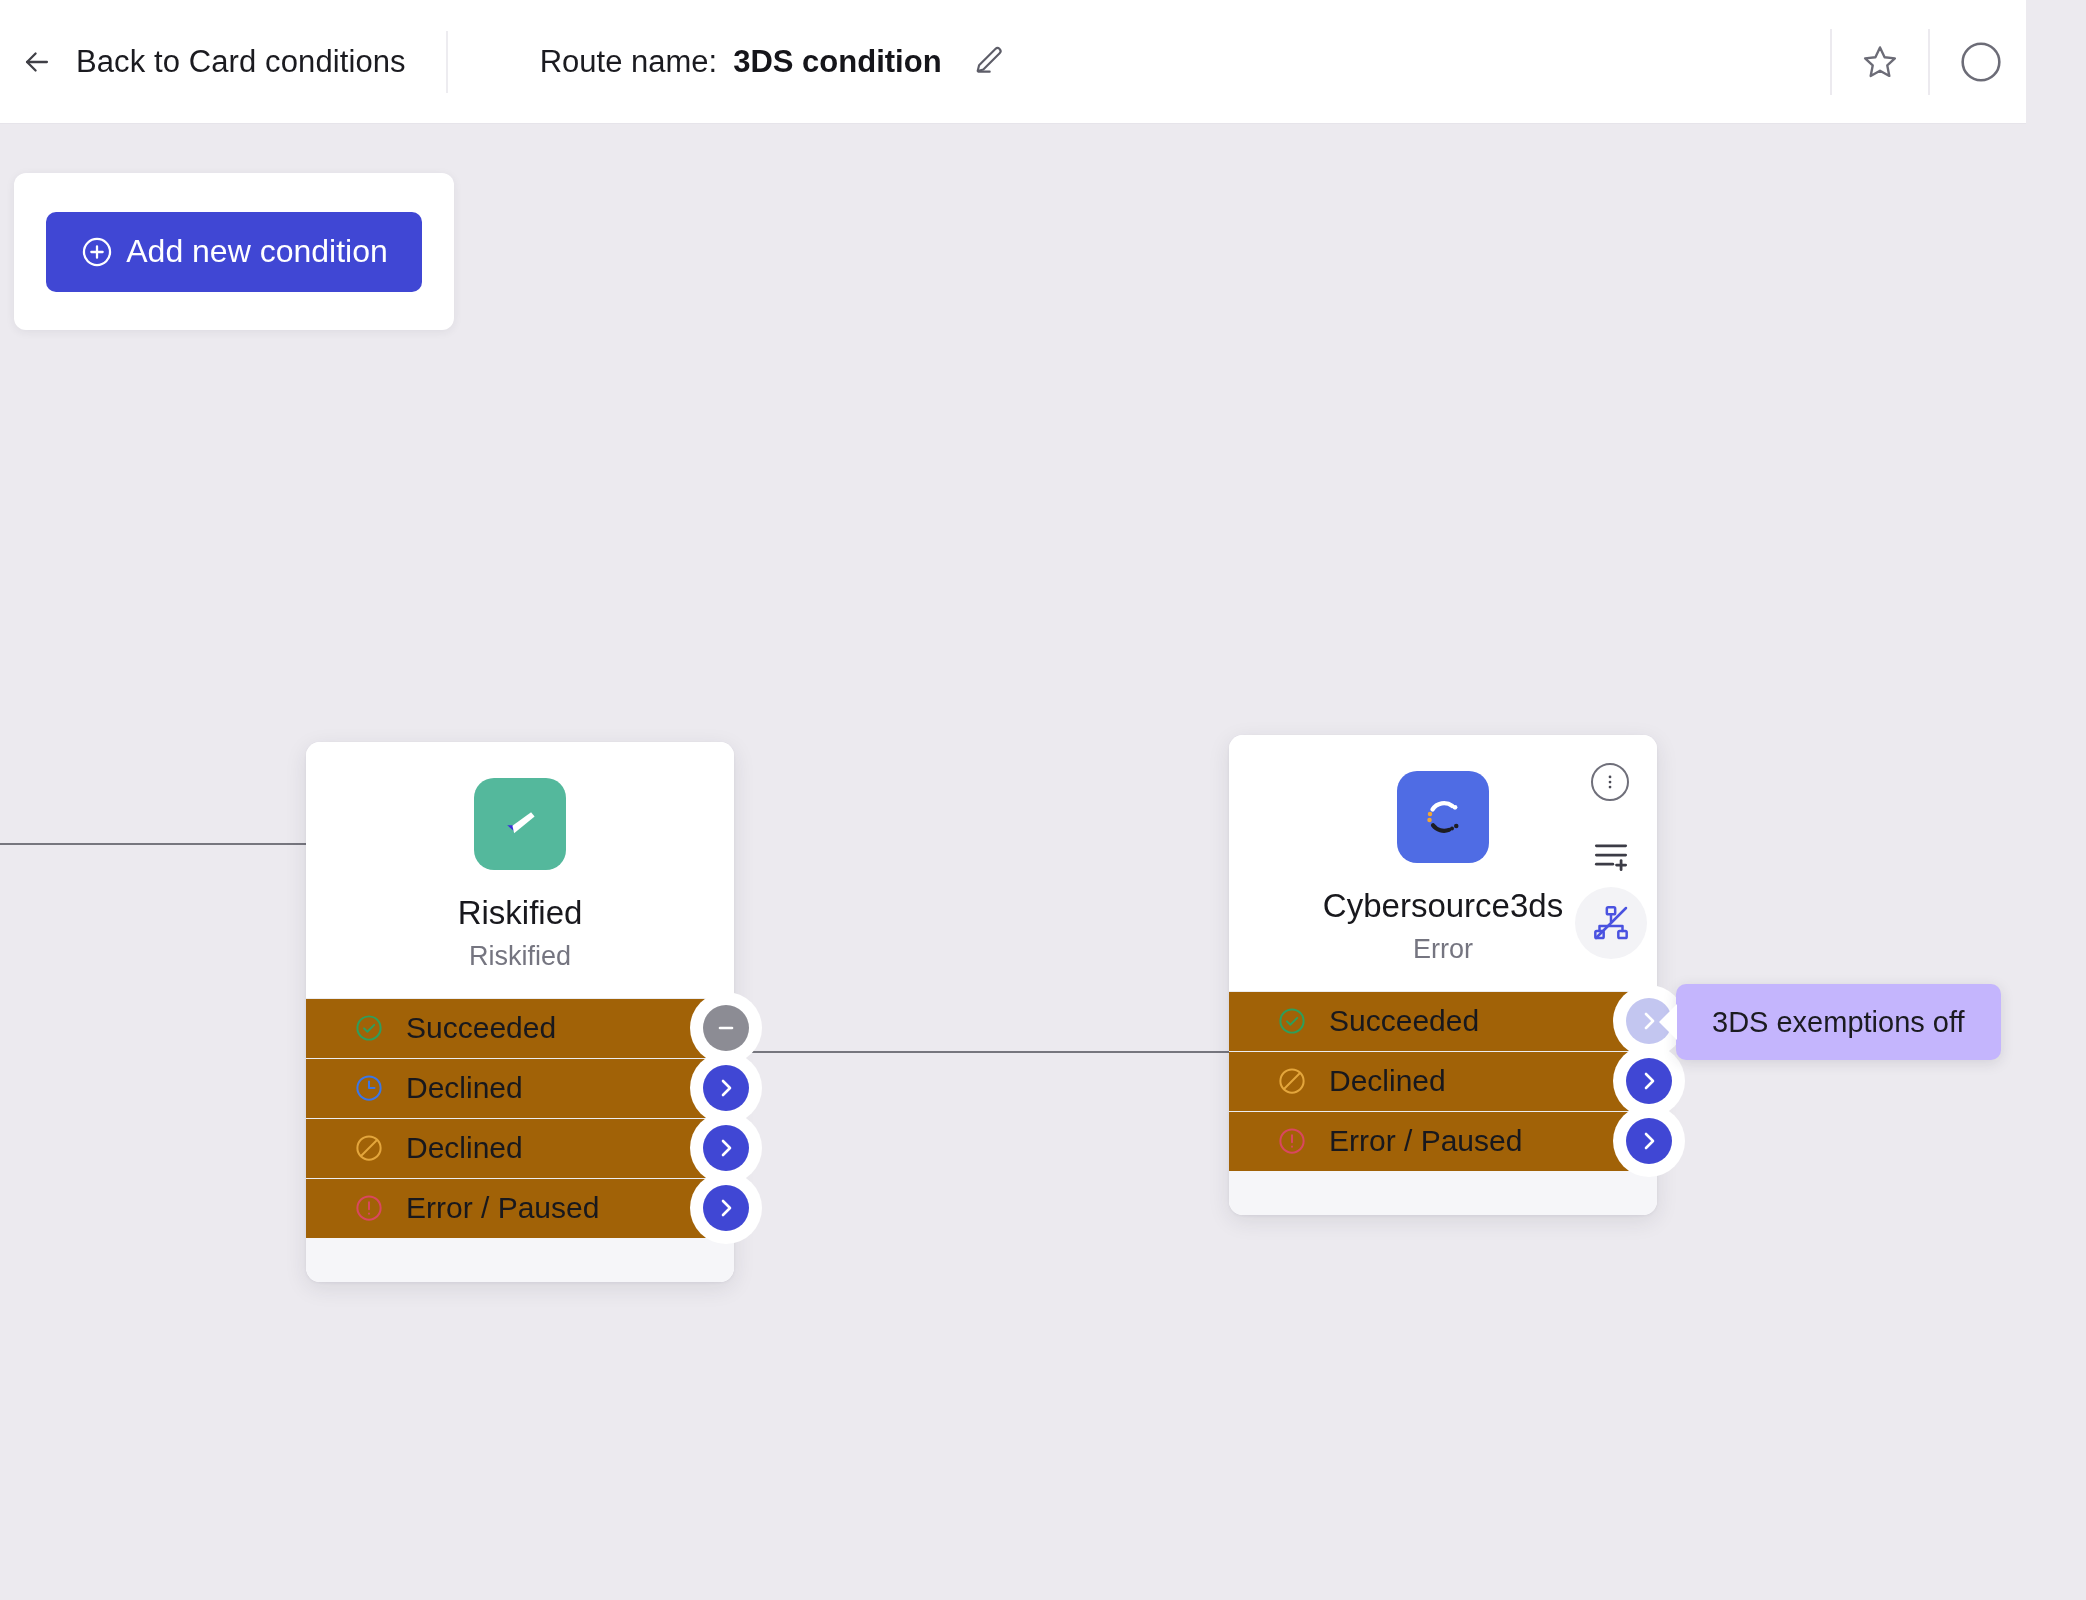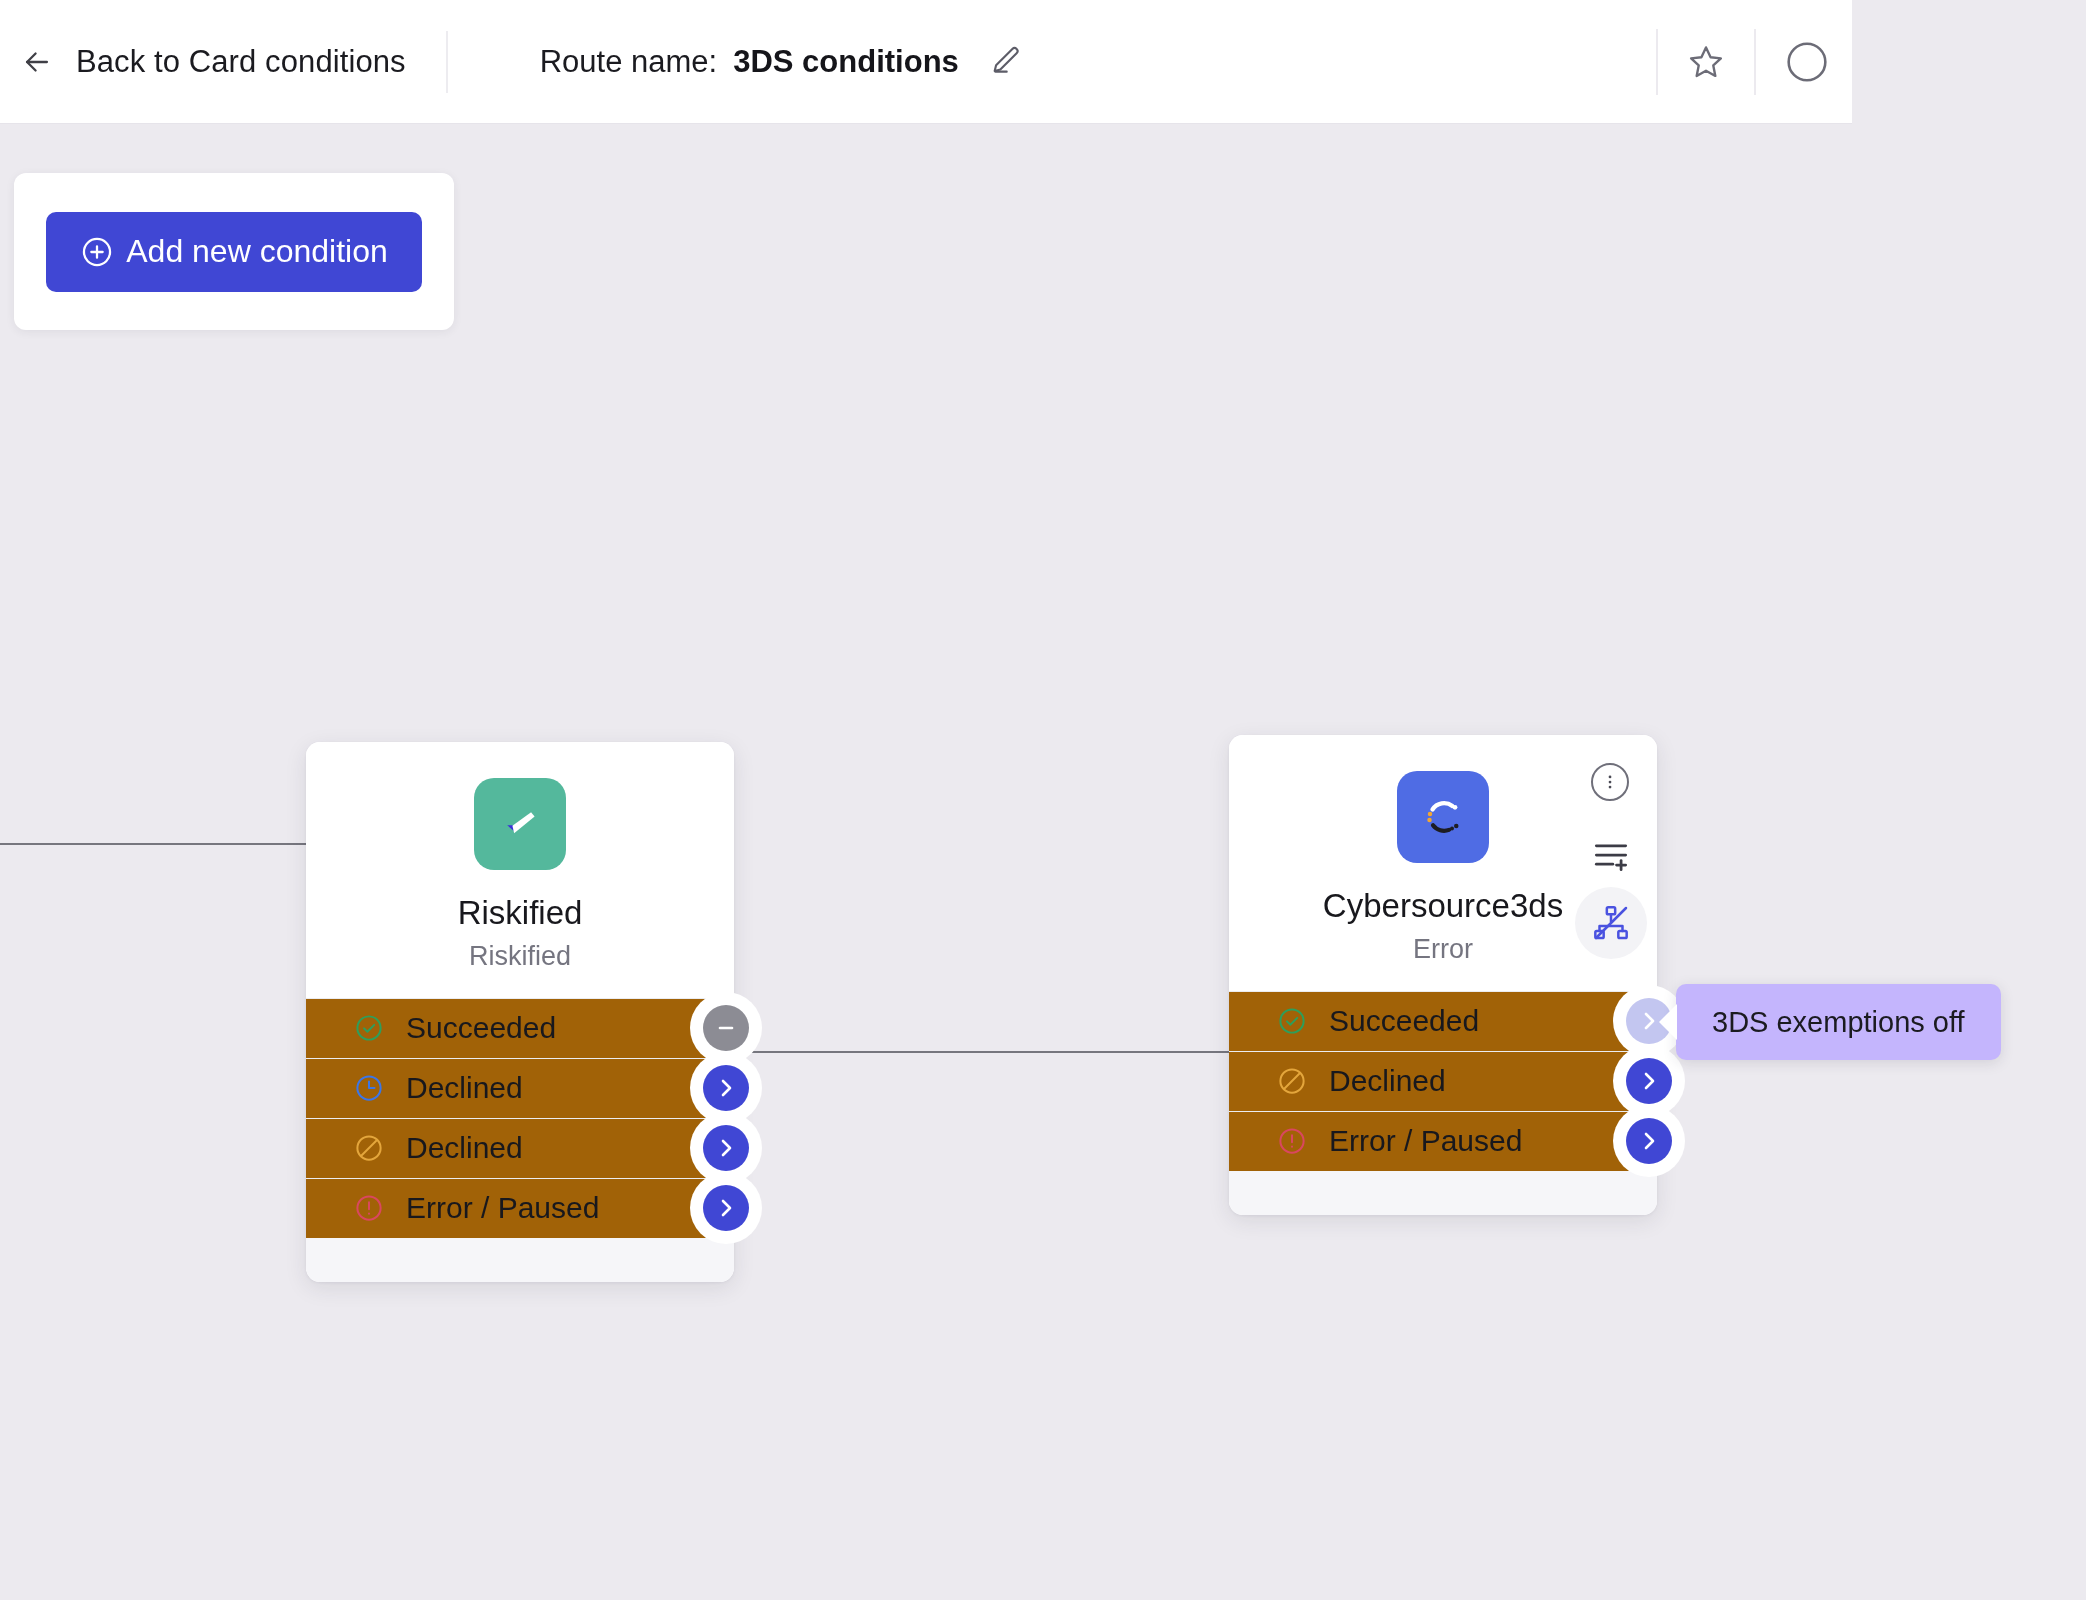--- a/index.html
+++ b/index.html
@@ -6,21 +6,21 @@
   html, body {
     width: 2086px; height: 1600px;
     font-family: "Liberation Sans", sans-serif;
     background: #eceaef;
     overflow: hidden;
   }
 
   
   .topbar {
     position: absolute; left: 0; top: 0;
-    width: 1852px; height: 124px;
+    width: 2026px; height: 124px;
     background: #ffffff;
     display: flex; align-items: center;
     border-bottom: 1px solid #e6e4ea;
   }
   .back-group {
     display: flex; align-items: center; gap: 22px;
     padding-left: 20px;
   }
   .back-arrow { width: 34px; height: 34px; color: #3f3f46; flex: none; }
   .back-label {
@@ -175,21 +175,21 @@
       <path d="M19 12H5"></path>
         <path d="M11 18l-6-6 6-6"></path>
     </svg>
     <span class="back-label">Back to Card conditions</span>
   </div>
 
   <div class="hdr-divider"></div>
 
   <div class="route-group">
     <span class="route-label">Route name:</span>
-    <span class="route-value">3DS conditions</span>
+    <span class="route-value">3DS condition</span>
     <svg class="edit-icon" viewBox="0 0 24 24" fill="none" stroke="currentColor" stroke-width="1.5" stroke-linecap="round" stroke-linejoin="round">
       <path d="M16.5 3.5a2.1 2.1 0 0 1 3 3L8 18l-4 1 1-4z"></path>
       <path d="M4.5 19.5h8"></path>
     </svg>
   </div>
 
   <div class="topbar-right">
     <div class="vsep"></div>
     <div class="icon-btn">
       <svg class="star-icon" viewBox="0 0 24 24" fill="none" stroke="currentColor" stroke-width="1.5" stroke-linecap="round" stroke-linejoin="round">

